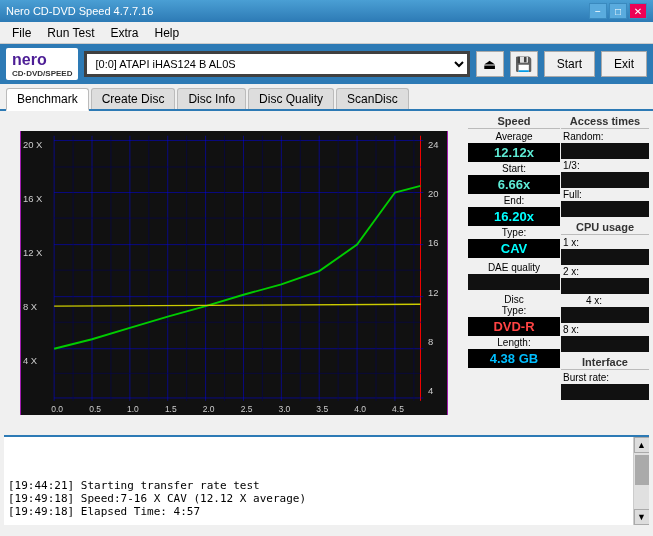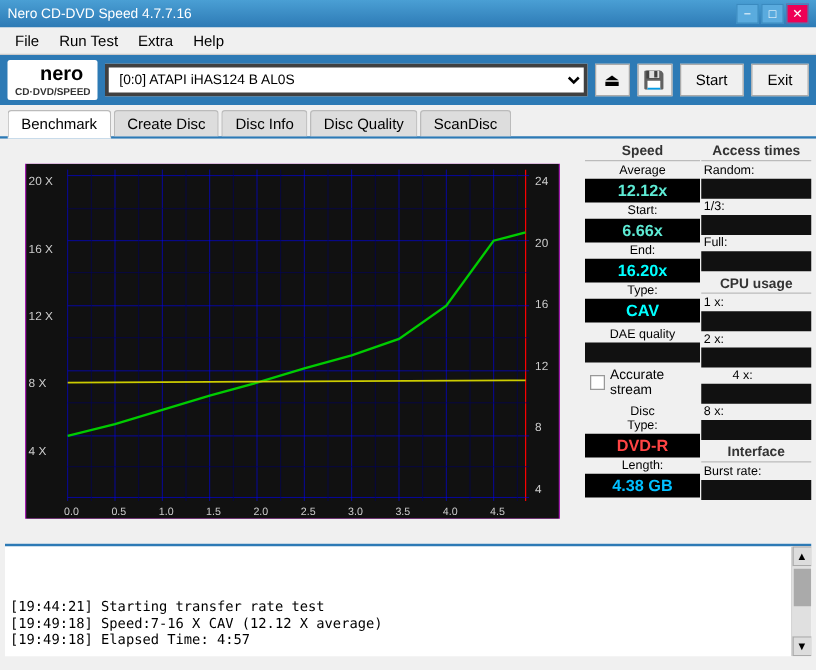--- a/index.html
+++ b/index.html
@@ -54,21 +54,21 @@
       padding: 4px 6px;
       gap: 6px;
     }
     .nero-logo {
       background: white;
       padding: 2px 6px;
       border-radius: 2px;
       display: flex; align-items: center;
       height: 32px;
     }
-    .nero-logo-text { font-size: 16px; font-weight: bold; color: #000000; margin-left: 20px; }
+    .nero-logo-text { font-size: 16px; font-weight: bold; color: #4c1d95; }
     .nero-logo-sub { font-size: 8px; color: #333; font-weight: bold; }
     .drive-select {
       flex: 1;
       height: 26px;
       background: white;
       border: 3px solid #404040;
       padding: 0 4px;
       font-size: 11px;
     }
     .toolbar-icon-btn {
@@ -349,29 +349,20 @@
         <div style="font-size:10px; text-align:center;">End:</div>
         <div class="stat-value" style="color:#00ffff;">16.20x</div>
         <div style="font-size:10px; text-align:center;">Type:</div>
         <div class="stat-value" style="color:#00ffff;">CAV</div>
 
         <div style="margin-top:4px;">
           <div style="font-size:10px; text-align:center;">DAE quality</div>
           <div class="black-box"></div>
         </div>
 
-        <div style="margin-top:2px;">
-          <div class="checkbox-row">
-            <div class="checkbox-box"></div>
-            <div>
-              <div>Accurate</div>
-              <div>stream</div>
-            </div>
-          </div>
-        </div>
 
         <div style="margin-top:4px;">
           <div style="font-size:10px; text-align:center;">Disc</div>
           <div style="font-size:10px; text-align:center;">Type:</div>
           <div class="disc-type-value">DVD-R</div>
           <div style="font-size:10px; text-align:center;">Length:</div>
           <div class="disc-length-value">4.38 GB</div>
         </div>
       </div>
 

